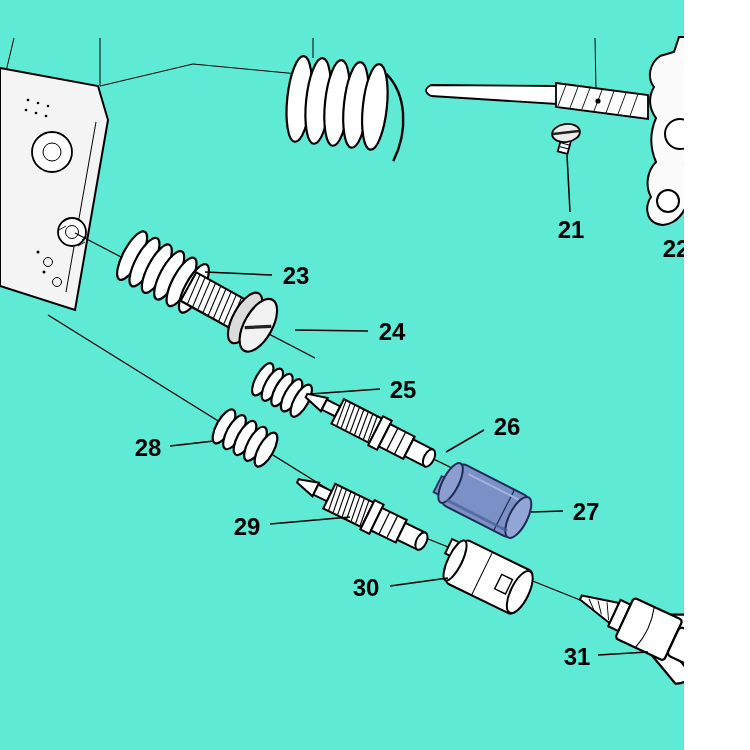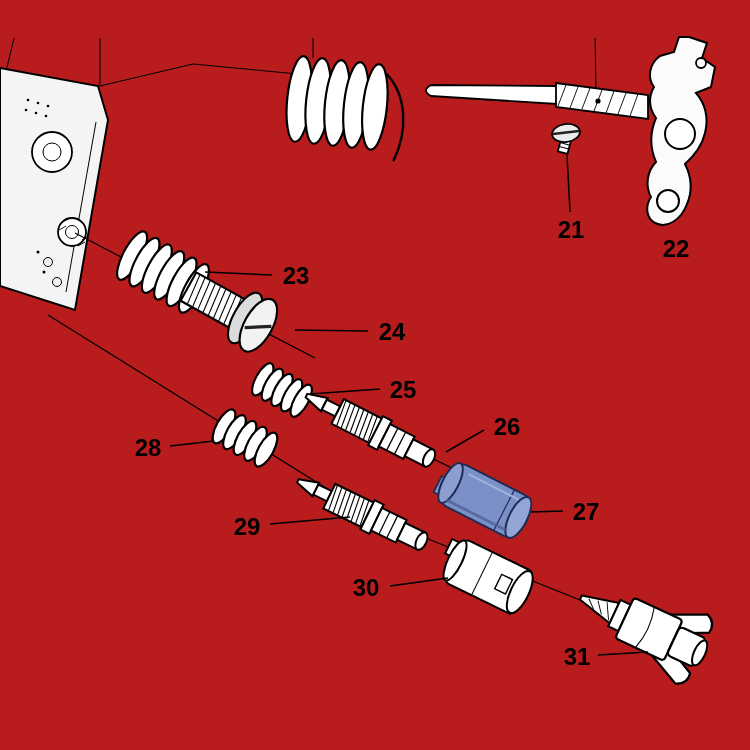--- a/index.html
+++ b/index.html
@@ -1,16 +1,16 @@
 <!DOCTYPE html>
 <html><head>
 <meta charset="utf-8">
 <style>
   html,body{margin:0;padding:0;background:#fff;}
-  .canvas{width:750px;height:750px;position:relative;background:#b91c1c;overflow:hidden;}
+  .canvas{width:684px;height:750px;position:relative;background:#5eead4;overflow:hidden;}
   svg{display:block;}
   .outline{fill:#ffffff;stroke:#000000;stroke-width:1.8;}
   .outline2{fill:#ffffff;stroke:#000000;stroke-width:2;}
   .coil{fill:#ffffff;stroke:#000000;stroke-width:2.2;}
   .thin{fill:none;stroke:#000000;stroke-width:1;}
   .axis{fill:none;stroke:#000000;stroke-width:1.2;}
   .leader{fill:none;stroke:#000000;stroke-width:1.5;}
   .label{font:700 24px "Liberation Sans", sans-serif;fill:#000;text-anchor:middle;}
 </style>
 </head>

